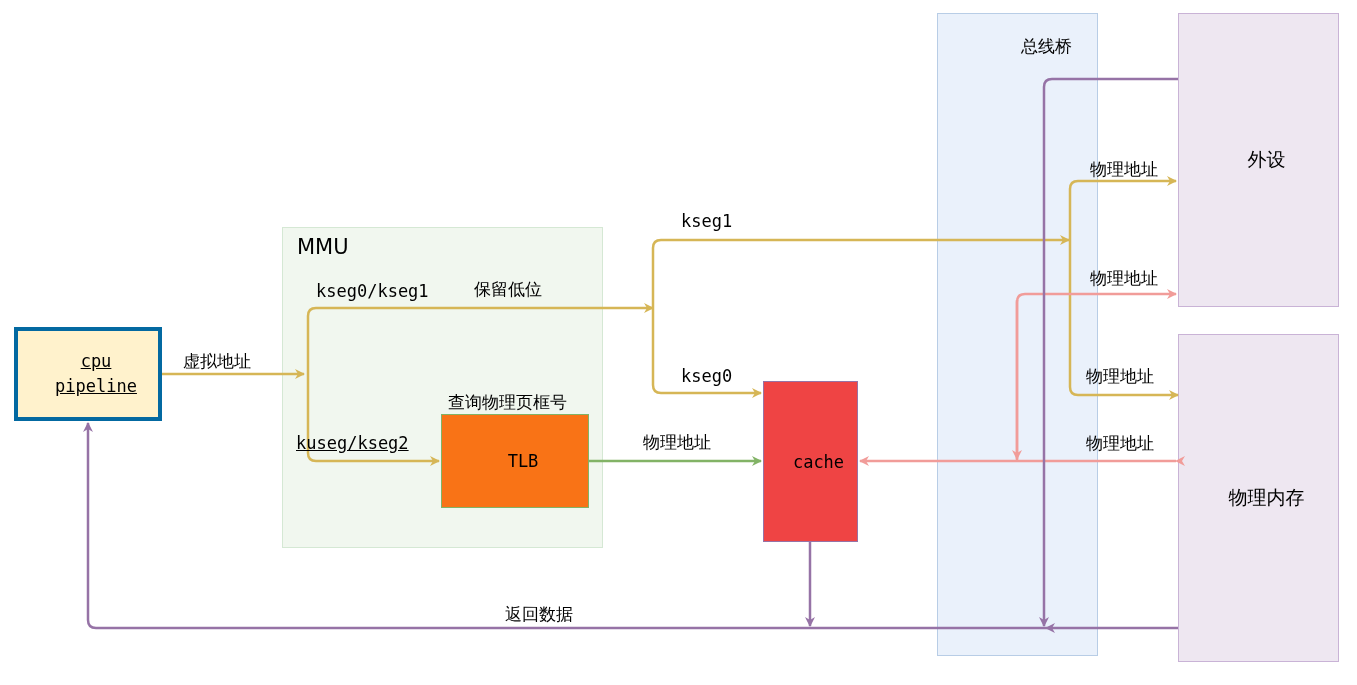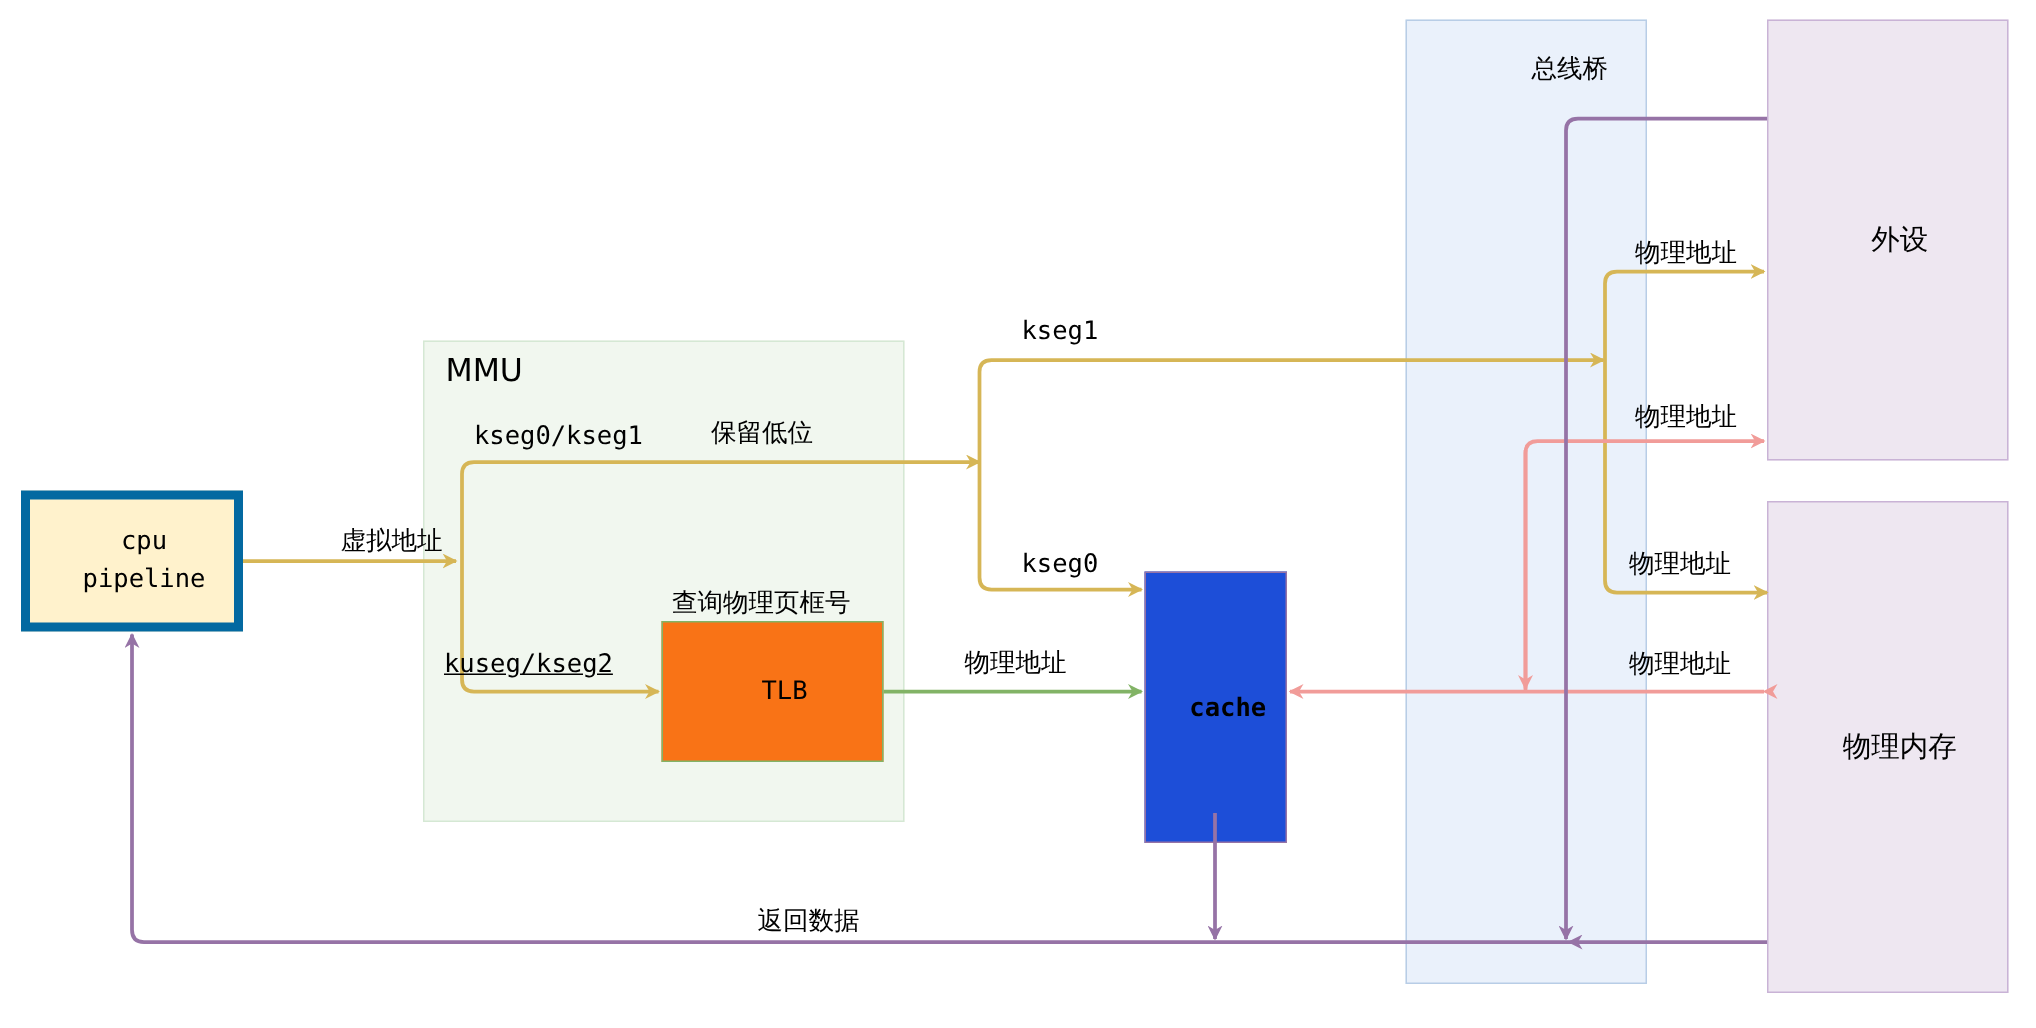--- a/index.html
+++ b/index.html
@@ -20,31 +20,31 @@
 <div class="lbl" style="left:985px;top:38px;margin-left:36px;">总线桥</div>
 
 <div class="box" style="left:1178px;top:13px;width:161px;height:294px;background:#eee7f1;border:1px solid #c9b3d6;">
   <span style="font-size:19px;">外设</span>
 </div>
 
 <div class="box" style="left:1178px;top:334px;width:161px;height:328px;background:#eee7f1;border:1px solid #c9b3d6;">
   <span style="font-size:19px;text-align:center;">物理内存</span>
 </div>
 
-<div class="box mono" style="left:14px;top:327px;width:148px;height:94px;background:#fff2cc;border:6px solid #0369a1;flex-direction:column;font-size:17px;line-height:25px;">
+<div class="box mono" style="left:14px;top:327px;width:148px;height:94px;background:#fff2cc;border:4px solid #0369a1;flex-direction:column;font-size:17px;line-height:25px;text-decoration:underline;">
   <span>cpu</span>
   <span>pipeline</span>
 </div>
 
 <div class="box mono" style="left:441px;top:414px;width:148px;height:94px;background:#f97316;border:1px solid #82b366;font-size:17px;">
   <span>TLB</span>
 </div>
 <div class="lbl" style="left:448px;top:394px;">查询物理页框号</div>
 
-<div class="box mono" style="left:763px;top:381px;width:95px;height:181px;background:#1d4ed8;border:1px solid #9673a6;font-size:17px;font-weight:bold;">
+<div class="box mono" style="left:763px;top:381px;width:95px;height:161px;background:#ef4444;border:1px solid #9673a6;font-size:17px;">
   <span>cache</span>
 </div>
 
 <svg class="wires" width="1357" height="685">
   <defs>
     <marker id="ay" markerWidth="10" markerHeight="10" refX="9" refY="5" orient="auto" markerUnits="userSpaceOnUse">
       <path d="M0,0 L10,5 L0,10 L3,5 Z" fill="#d6b656"></path>
     </marker>
     <marker id="ag" markerWidth="10" markerHeight="10" refX="9" refY="5" orient="auto" markerUnits="userSpaceOnUse">
       <path d="M0,0 L10,5 L0,10 L3,5 Z" fill="#82b366"></path>
@@ -75,21 +75,21 @@
     <path d="M1017,461 L1017,302 Q1017,294 1025,294 L1176,294" stroke="#f19c99" marker-end="url(#ap)"></path>
     <path d="M1017,300 L1017,459" stroke="#f19c99" marker-end="url(#ap)"></path>
 
     <path d="M1178,79 L1052,79 Q1044,79 1044,87 L1044,626" stroke="#9673a6" marker-end="url(#au)"></path>
     <path d="M1178,628 L1046,628" stroke="#9673a6" marker-end="url(#au)"></path>
     <path d="M810,542 L810,626" stroke="#9673a6" marker-end="url(#au)"></path>
     <path d="M1046,628 L96,628 Q88,628 88,620 L88,423" stroke="#9673a6" marker-end="url(#au)"></path>
   </g>
 </svg>
 
-<div class="lbl" style="left:183px;top:353px;margin-left:44px;">虚拟地址</div>
+<div class="lbl" style="left:183px;top:353px;">虚拟地址</div>
 <div class="lbl mono" style="left:316px;top:283px;">kseg0/kseg1</div>
 <div class="lbl" style="left:474px;top:281px;">保留低位</div>
 <div class="lbl mono" style="left:296px;top:435px;text-decoration:underline;">kuseg/kseg2</div>
 <div class="lbl mono" style="left:681px;top:213px;">kseg1</div>
 <div class="lbl mono" style="left:681px;top:368px;">kseg0</div>
 <div class="lbl" style="left:643px;top:434px;">物理地址</div>
 <div class="lbl" style="left:1090px;top:161px;">物理地址</div>
 <div class="lbl" style="left:1090px;top:270px;">物理地址</div>
 <div class="lbl" style="left:1086px;top:368px;">物理地址</div>
 <div class="lbl" style="left:1086px;top:435px;">物理地址</div>

